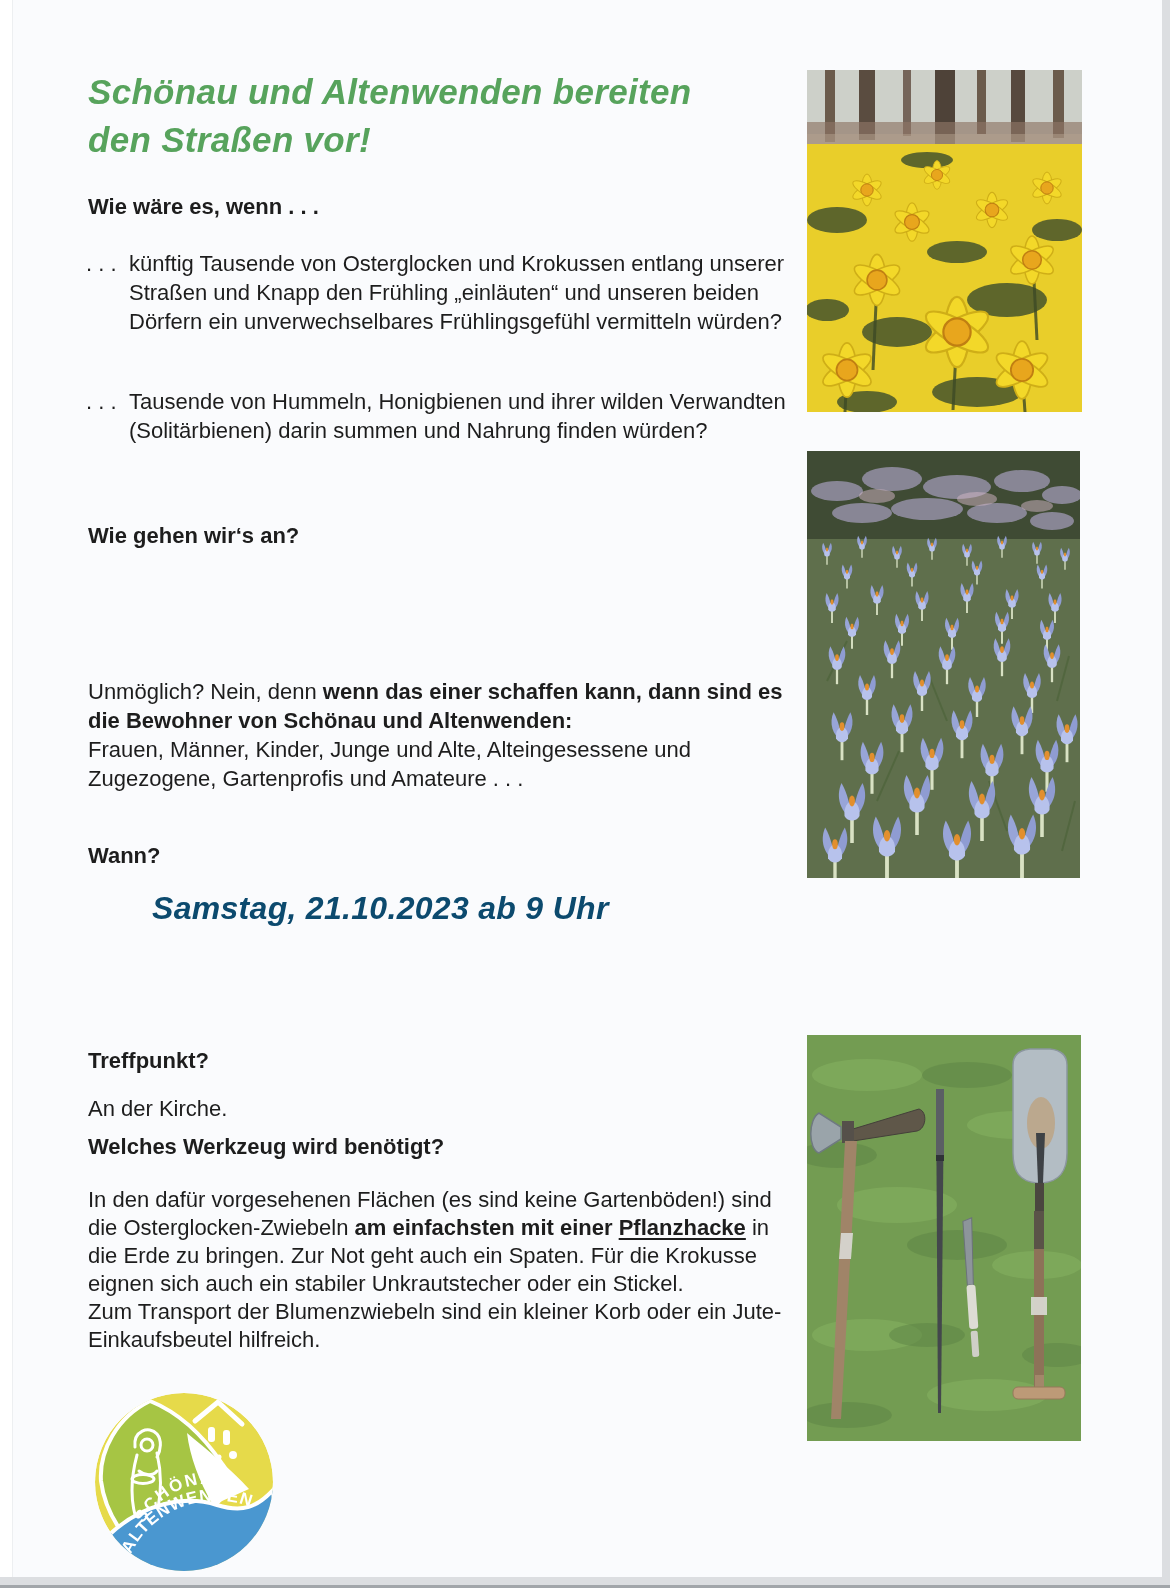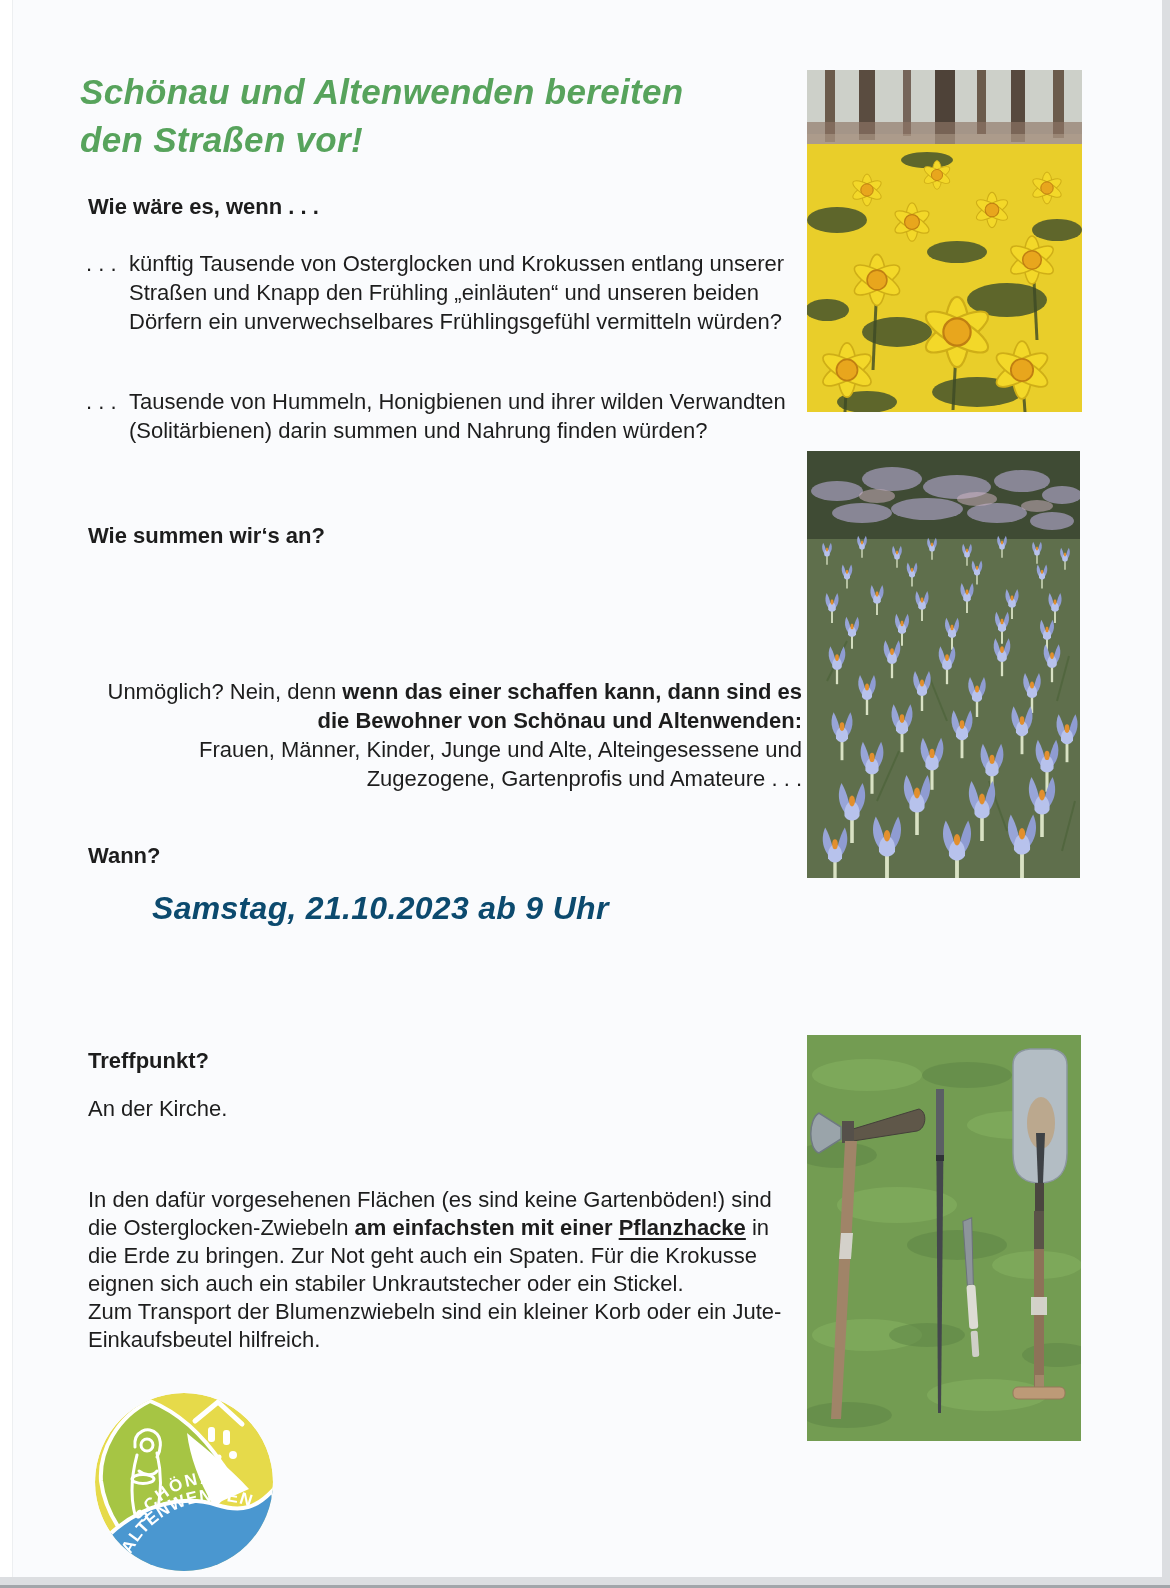--- a/index.html
+++ b/index.html
@@ -9,21 +9,21 @@
     font-family:"Liberation Sans", sans-serif;
     color:#1d1d1d;
   }
   .edge-left  { position:absolute; left:0; top:0; width:12px; height:100%; background:#ffffff; border-right:1px solid #edeff1; }
   .edge-right { position:absolute; right:0; top:0; width:8px; height:100%; background:#dcdee1; }
   .edge-bottom{ position:absolute; left:0; bottom:0; width:100%; height:8px; background:#dcdee1; border-bottom:3px solid #a2a6aa; }
 
   .abs { position:absolute; }
 
   .title {
-    left:80px; top:68px;
+    left:88px; top:68px;
     font-size:35px; font-weight:bold; font-style:italic;
     color:#57a35c; line-height:48px; letter-spacing:0.3px;
   }
   .heading { font-size:22px; font-weight:bold; line-height:28px; }
   .body-text { font-size:22px; line-height:29px; }
   .b { font-weight:bold; }
   .u { text-decoration:underline; text-underline-offset:3px; }
 
   .bullet { display:flex; }
   .bullet-prefix { width:43px; flex:0 0 43px; }
@@ -58,34 +58,35 @@
   <div class="abs body-text bullet" style="left:86px; top:249px; width:716px;">
     <span class="bullet-prefix">. . .</span>
     <span class="bullet-body">künftig Tausende von Osterglocken und Krokussen entlang unserer Straßen und Knapp den Frühling „einläuten“ und unseren beiden Dörfern ein unverwechselbares Frühlingsgefühl vermitteln würden?</span>
   </div>
 
   <div class="abs body-text bullet" style="left:86px; top:387px; width:716px;">
     <span class="bullet-prefix">. . .</span>
     <span class="bullet-body">Tausende von Hummeln, Honigbienen und ihrer wilden Verwandten (Solitärbienen) darin summen und Nahrung finden würden?</span>
   </div>
 
-  <div class="abs heading" style="left:88px; top:522px;">Wie summen wir‘s an?</div>
-
-
-  <div class="abs body-text" style="left:88px; top:677px; width:714px;text-align:right;">
+  <div class="abs heading" style="left:88px; top:522px;">Wie gehen wir‘s an?</div>
+
+
+  <div class="abs body-text" style="left:88px; top:677px; width:714px;">
     <div><span>Unmöglich? Nein, denn </span><span class="b">wenn das einer schaffen kann, dann sind es die Bewohner von Schönau und Altenwenden:</span></div>
     <div><span>Frauen, Männer, Kinder, Junge und Alte, Alteingesessene und Zugezogene, Gartenprofis und Amateure . . .</span></div>
   </div>
 
   <div class="abs heading" style="left:88px; top:842px;">Wann?</div>
   <div class="abs date-line">Samstag, 21.10.2023 ab 9 Uhr</div>
 
   <div class="abs heading" style="left:88px; top:1003px;margin-top:44px;">Treffpunkt?</div>
   <div class="abs body-text" style="left:88px; top:1094px;">An der Kirche.</div>
 
+  <div class="abs heading" style="left:88px; top:1133px;">Welches Werkzeug wird benötigt?</div>
   <div class="abs body-text" style="left:88px; top:1186px; width:714px; line-height:28px;">
     <div><span>In den dafür vorgesehenen Flächen (es sind keine Gartenböden!) sind die Osterglocken-Zwiebeln </span><span class="b">am einfachsten mit einer </span><span class="b u">Pflanzhacke</span><span> in die Erde zu bringen. Zur Not geht auch ein Spaten. Für die Krokusse eignen sich auch ein stabiler Unkrautstecher oder ein Stickel.</span></div>
     <div>Zum Transport der Blumenzwiebeln sind ein kleiner Korb oder ein Jute-Einkaufsbeutel hilfreich.</div>
   </div>
 
   <div class="photo" style="left:807px; top:70px;">
     <svg width="275" height="342" viewBox="0 0 275 342">
       <defs>
         <g id="daff">
           <g fill="#f3d829" stroke="#cfae17" stroke-width="1">

